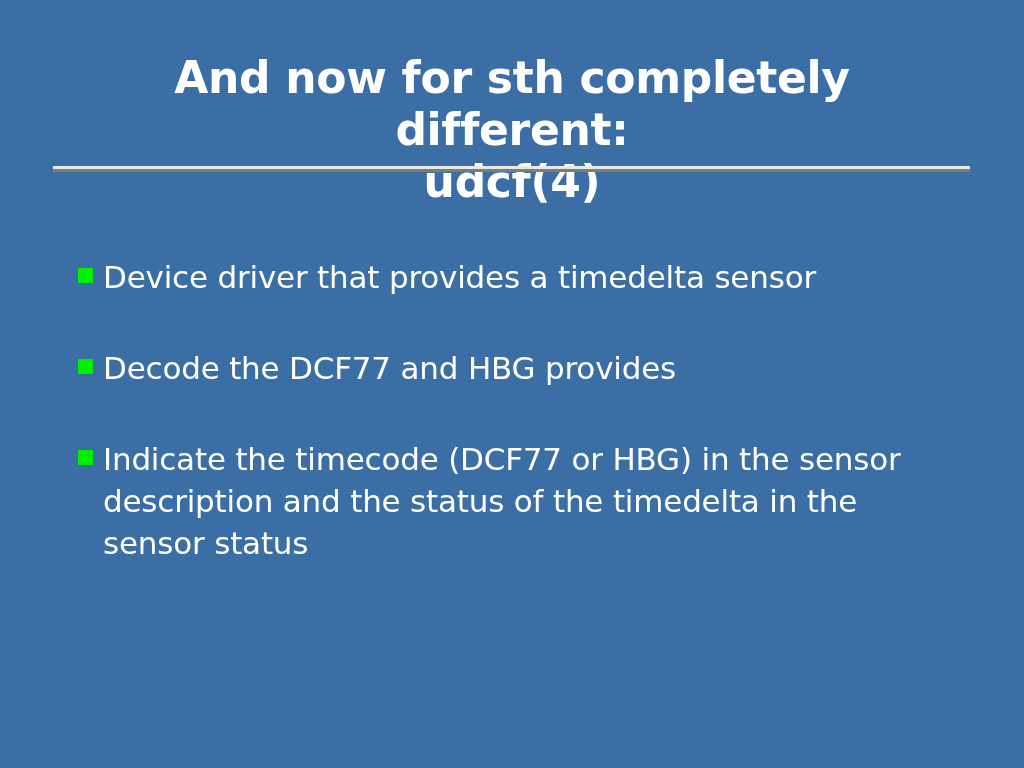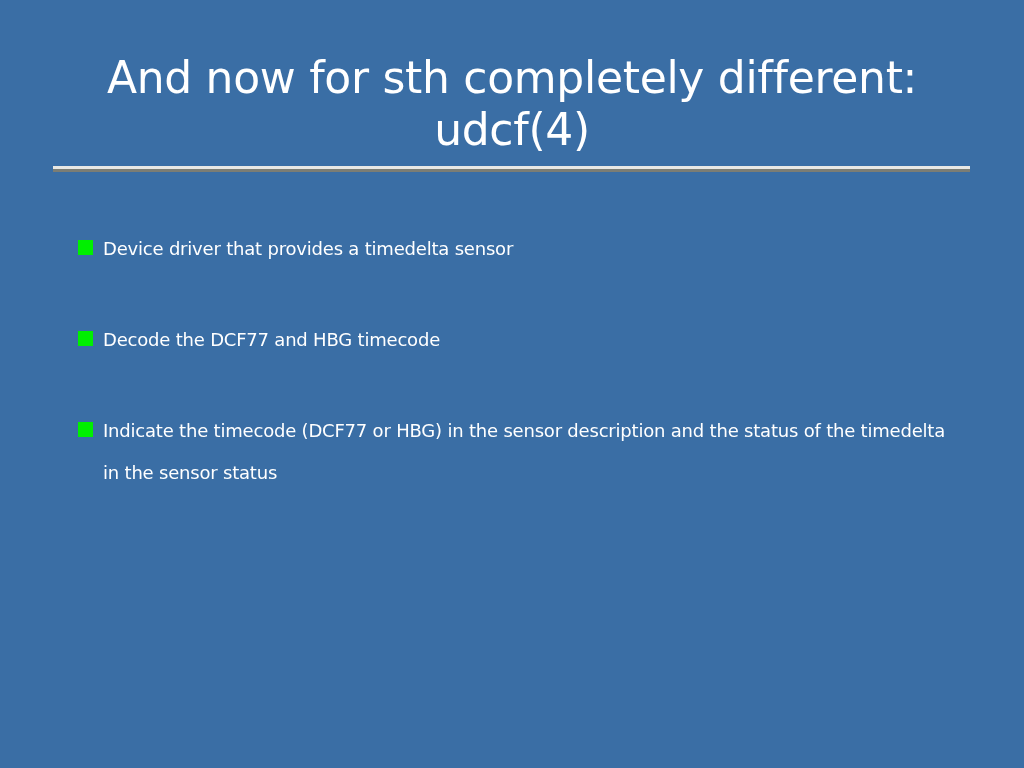--- a/index.html
+++ b/index.html
@@ -25,21 +25,21 @@
   #title-block {
     position: absolute;
     left: 52px;
     top: 52px;
     width: 920px;
     text-align: center;
   }
   #slide-title {
     margin: 0;
     font-family: "DejaVu Sans", "Liberation Sans", sans-serif;
-    font-weight: normal;
+    font-weight: bold;
     font-size: 44px;
     line-height: 52px;
     letter-spacing: -0.3px;
     color: #ffffff;
     white-space: pre-line;
   }
 
   
   #title-divider {
     position: absolute;
@@ -59,24 +59,25 @@
     width: 880px;
     list-style: none;
     margin: 0;
     padding: 0;
   }
   .bullet-item {
     position: relative;
     padding-left: 27px;
     margin-bottom: 49px;
     font-family: "DejaVu Sans", "Liberation Sans", sans-serif;
-    font-size: 18px;
+    font-size: 31px;
     line-height: 42px;
     color: #ffffff;
     letter-spacing: -0.2px;
+    margin-top: 28px;
   }
   .bullet-item:last-child {
     margin-bottom: 0;
   }
   .bullet-marker {
     position: absolute;
     left: 2px;
     top: 12px;
     width: 15px;
     height: 15px;
@@ -101,21 +102,21 @@
 
   <ul id="body-list">
 
     <li class="bullet-item" style="color: rgb(255, 255, 255);">
       <span class="bullet-marker" style="background: rgb(0, 240, 0);"></span>
       <span class="bullet-text">Device driver that provides a timedelta sensor</span>
     </li>
 
     <li class="bullet-item" style="color: rgb(255, 255, 255);">
       <span class="bullet-marker" style="background: rgb(0, 240, 0);"></span>
-      <span class="bullet-text">Decode the DCF77 and HBG timecode</span>
+      <span class="bullet-text">Decode the DCF77 and HBG provides</span>
     </li>
 
     <li class="bullet-item" style="color: rgb(255, 255, 255);">
       <span class="bullet-marker" style="background: rgb(0, 240, 0);"></span>
       <span class="bullet-text">Indicate the timecode (DCF77 or HBG) in the sensor description and the status of the timedelta in the sensor status</span>
     </li>
 
   </ul>
 
 </div>

